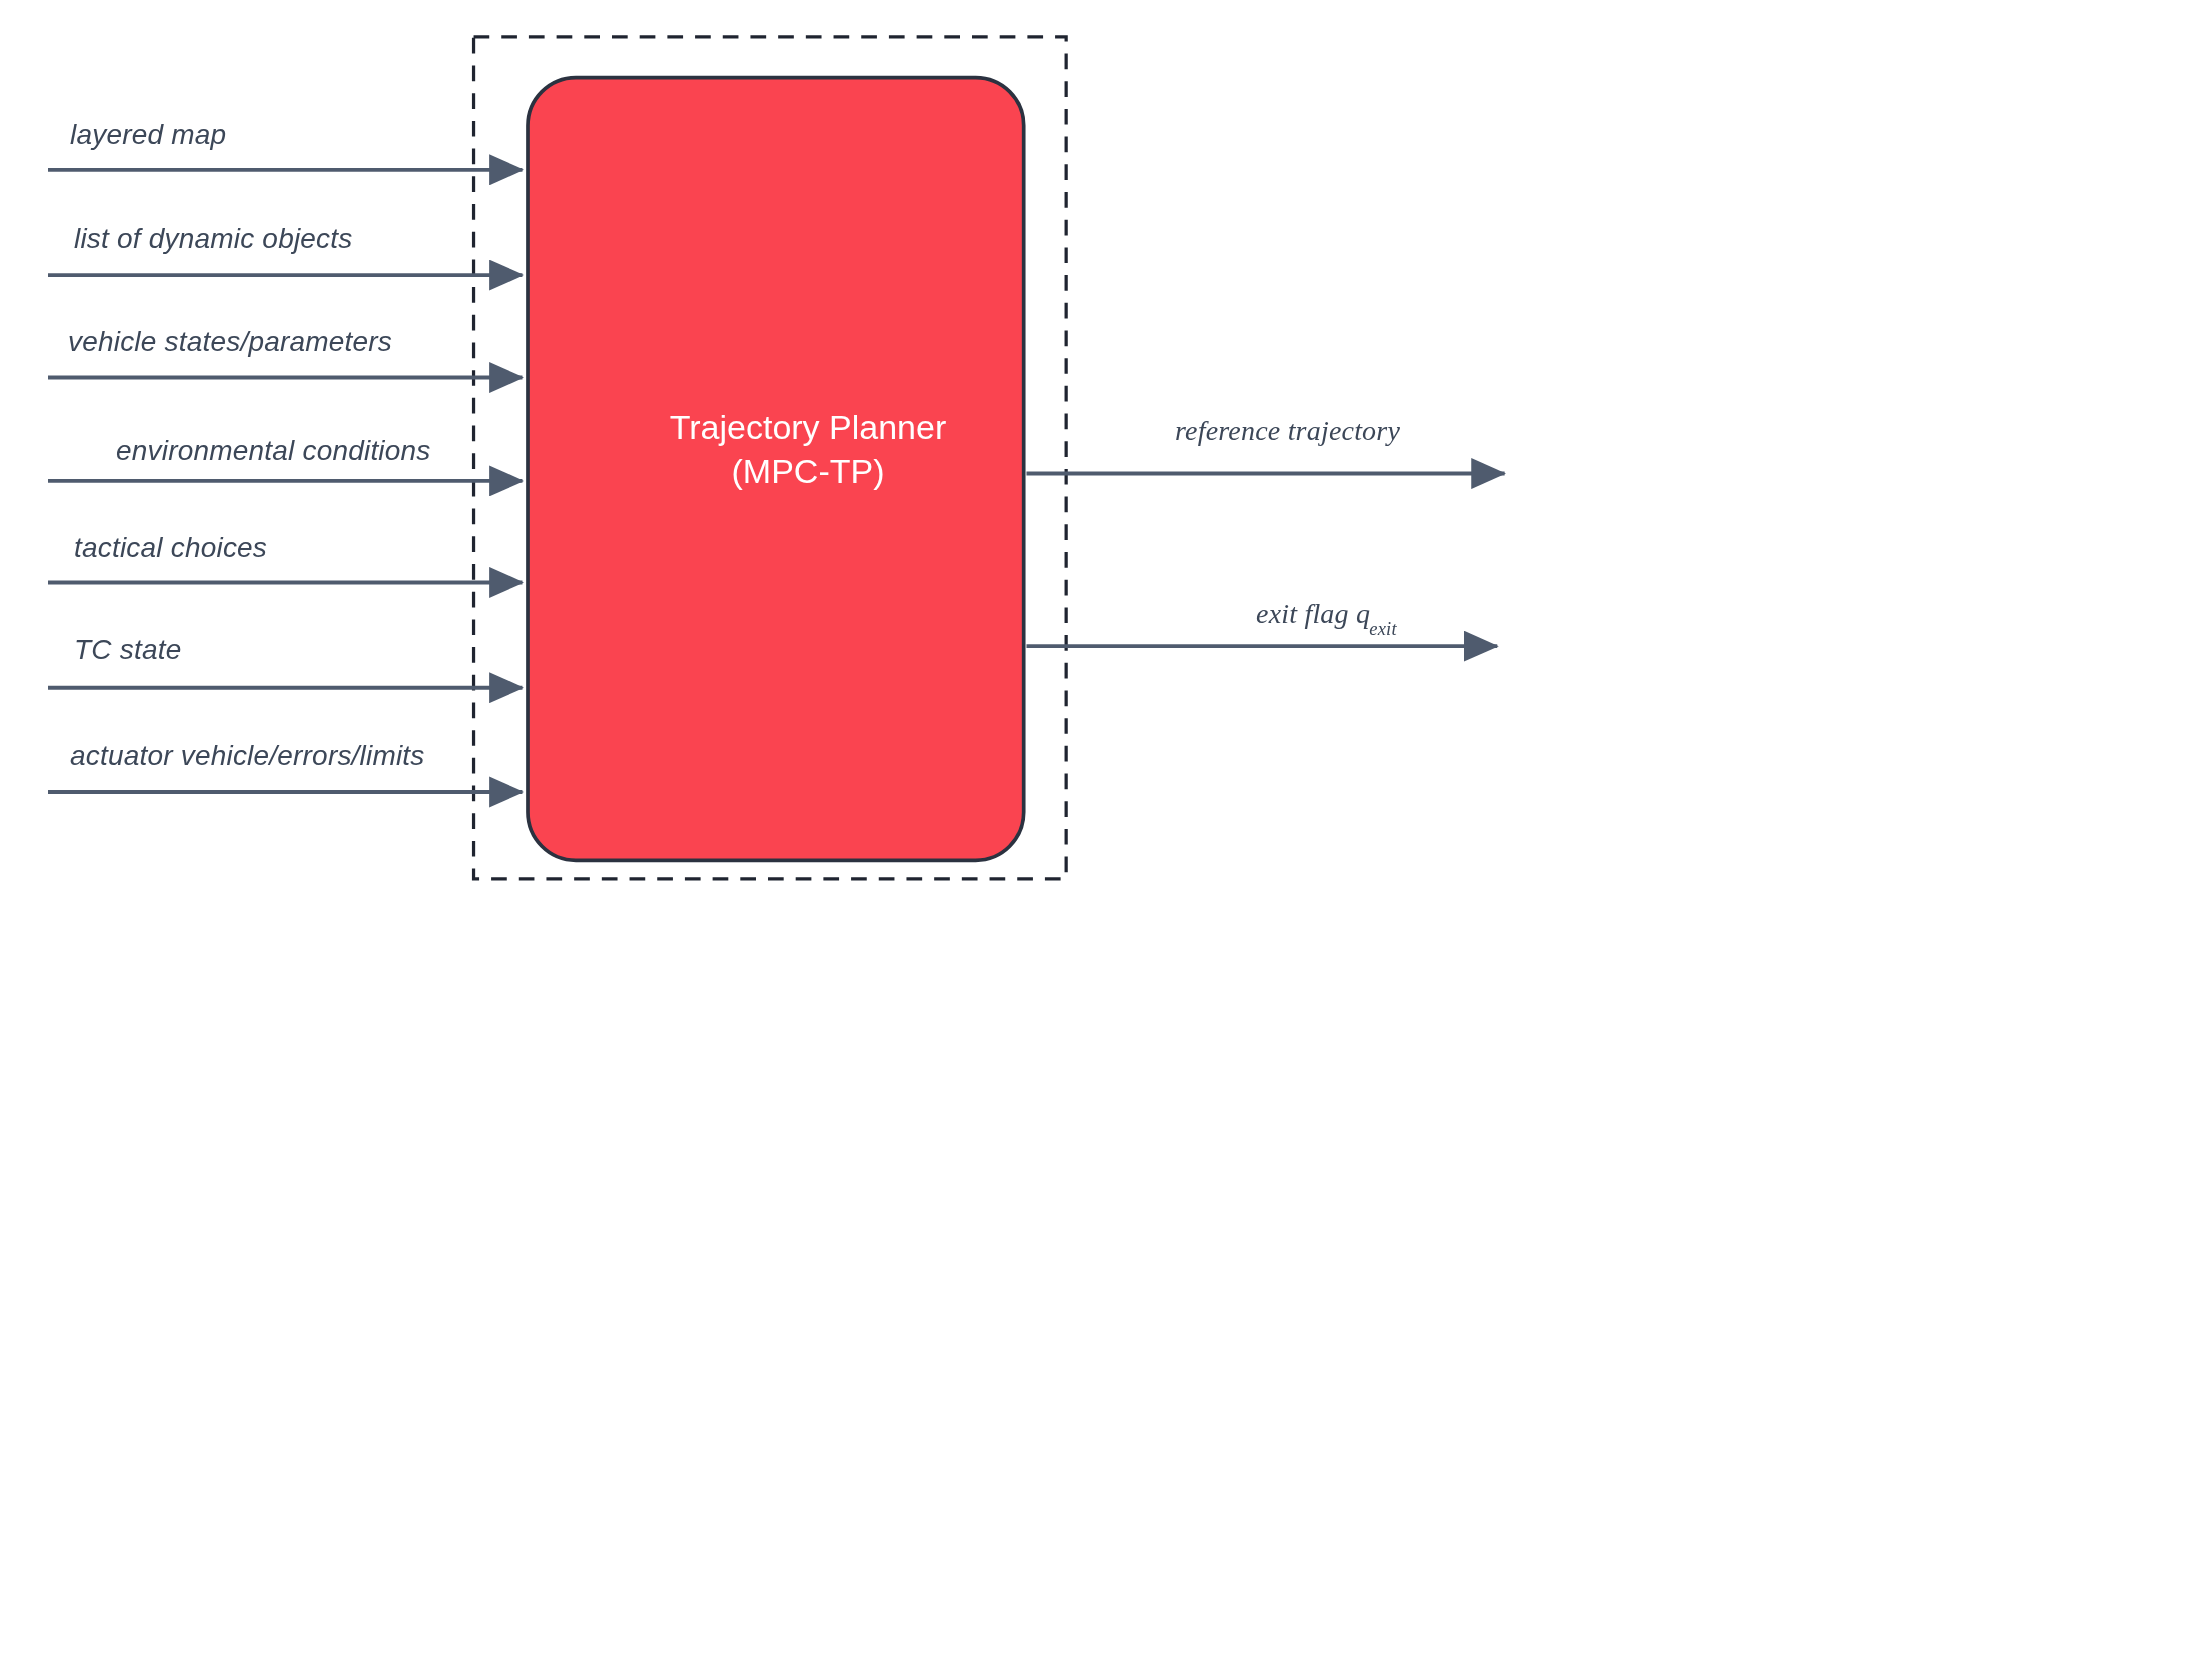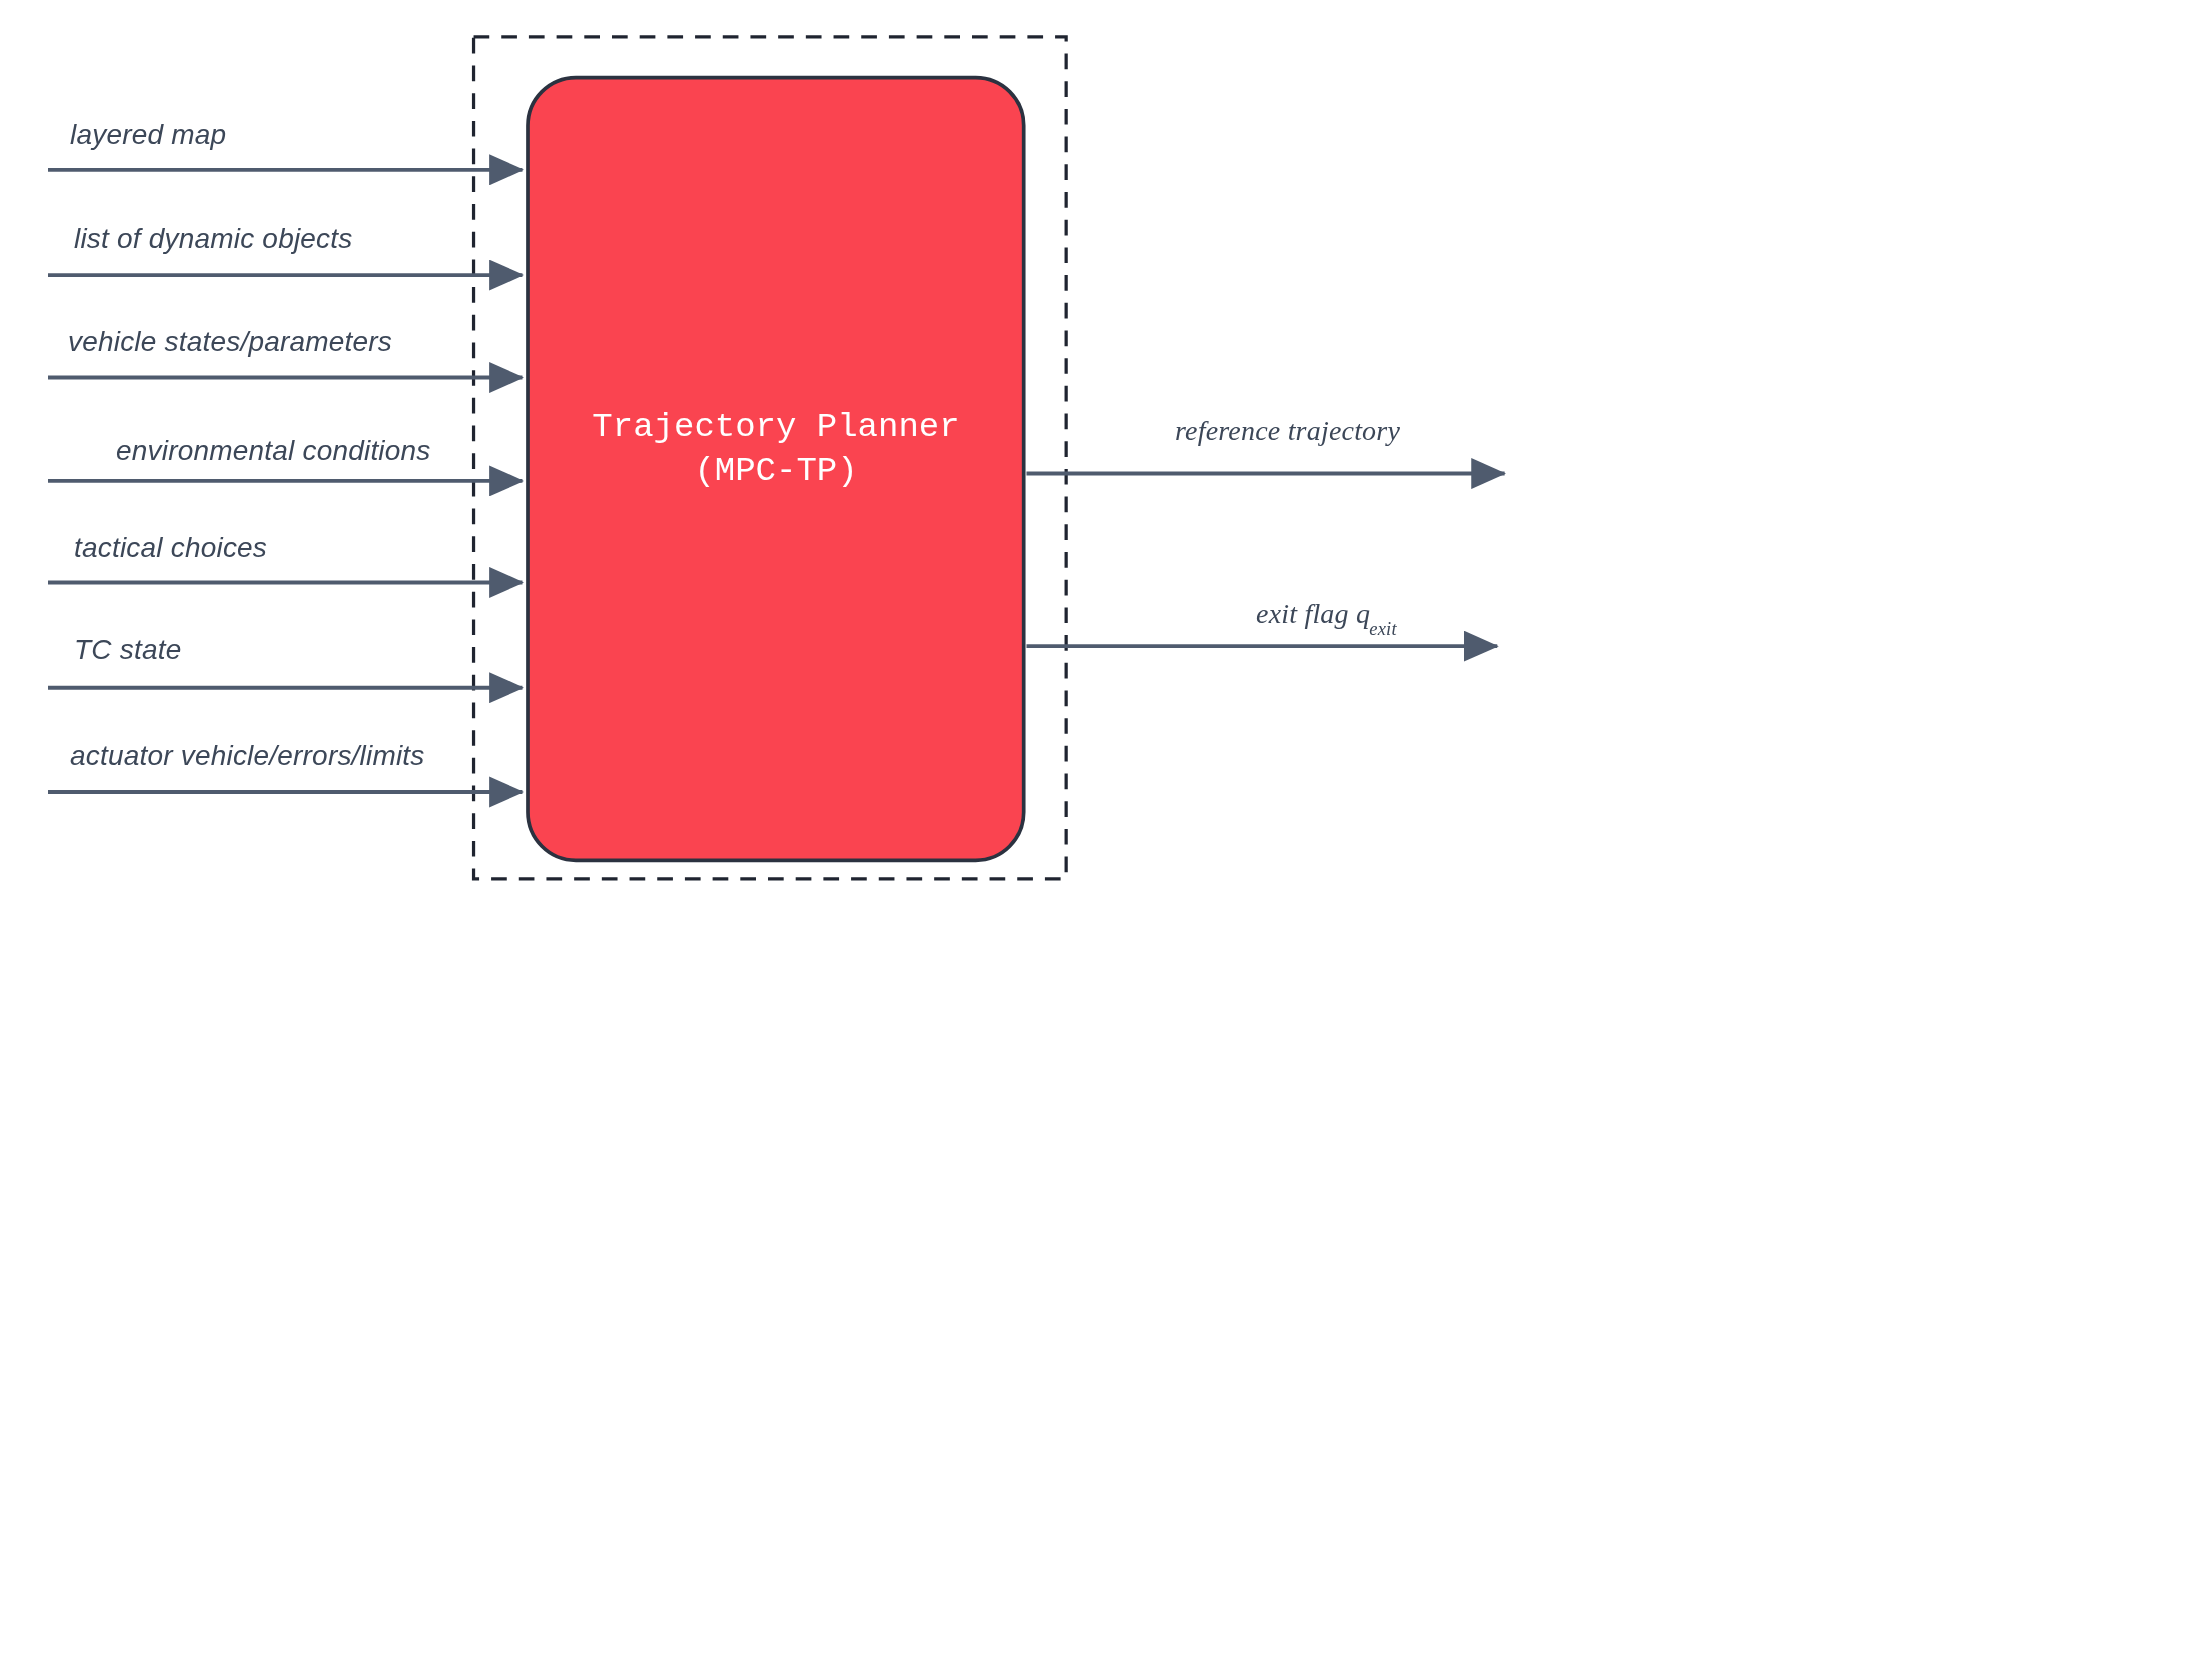--- a/index.html
+++ b/index.html
@@ -50,26 +50,27 @@
     font-size: 18.5px;
     font-style: italic;
     vertical-align: sub;
     position: relative;
     top: 5.5px;
     left: -0.9px;
   }
   .block-text {
     position: absolute;
     text-align: center;
-    font-family: Liberation Mono, monospace;
+    font-family: Liberation Sans, sans-serif;
     font-style: normal;
     font-size: 34px;
     line-height: 1.28;
     color: #ffffff;
     white-space: nowrap;
+    padding-left: 32px;
   }
 </style>
 </head>
 <body>
 
 <div id="canvas">
 
   <svg id="diagram-svg" viewBox="0 0 2392 1794">
     <defs>
       <marker id="arrowhead" markerWidth="9" markerHeight="8" refX="8.6" refY="4" orient="auto" markerUnits="strokeWidth">

